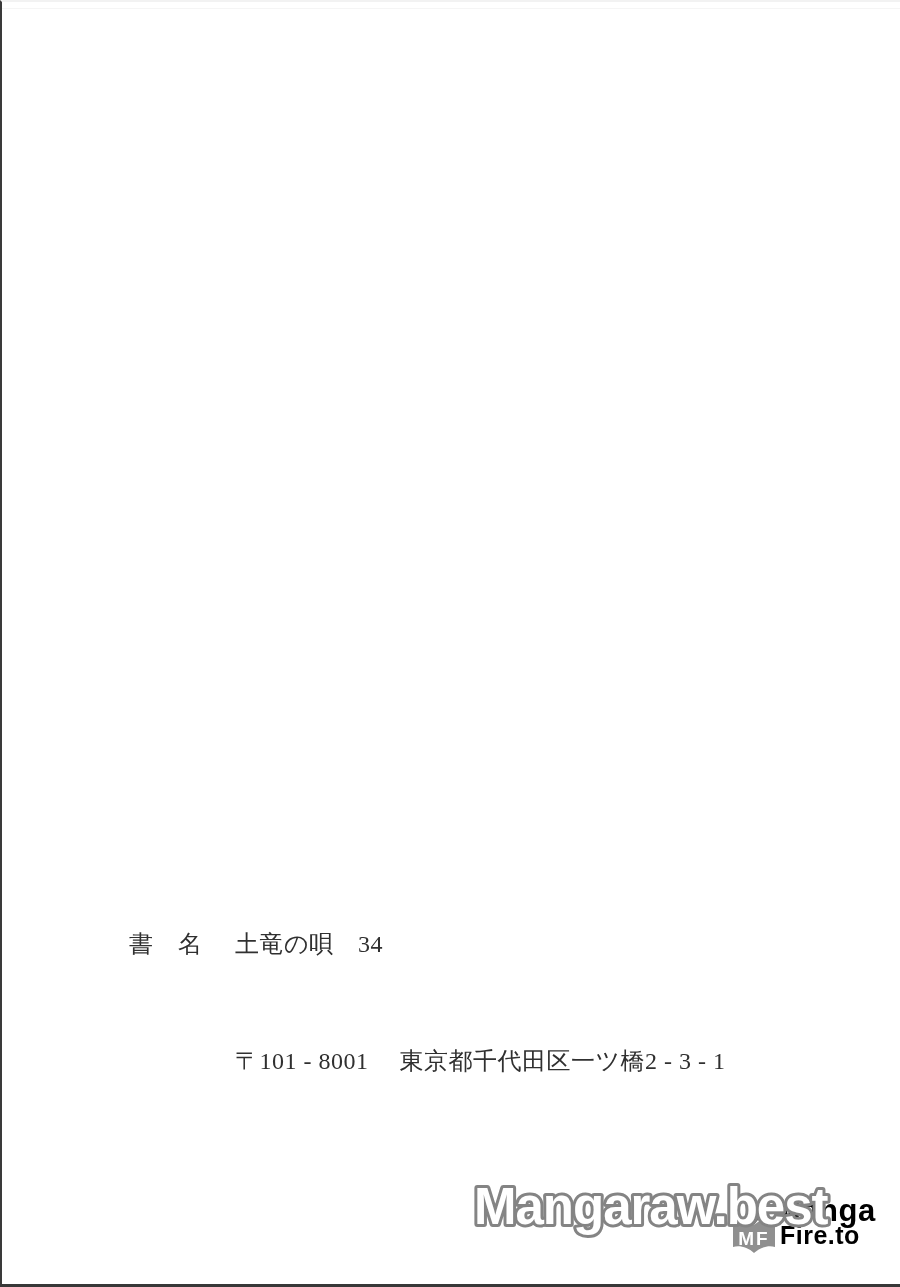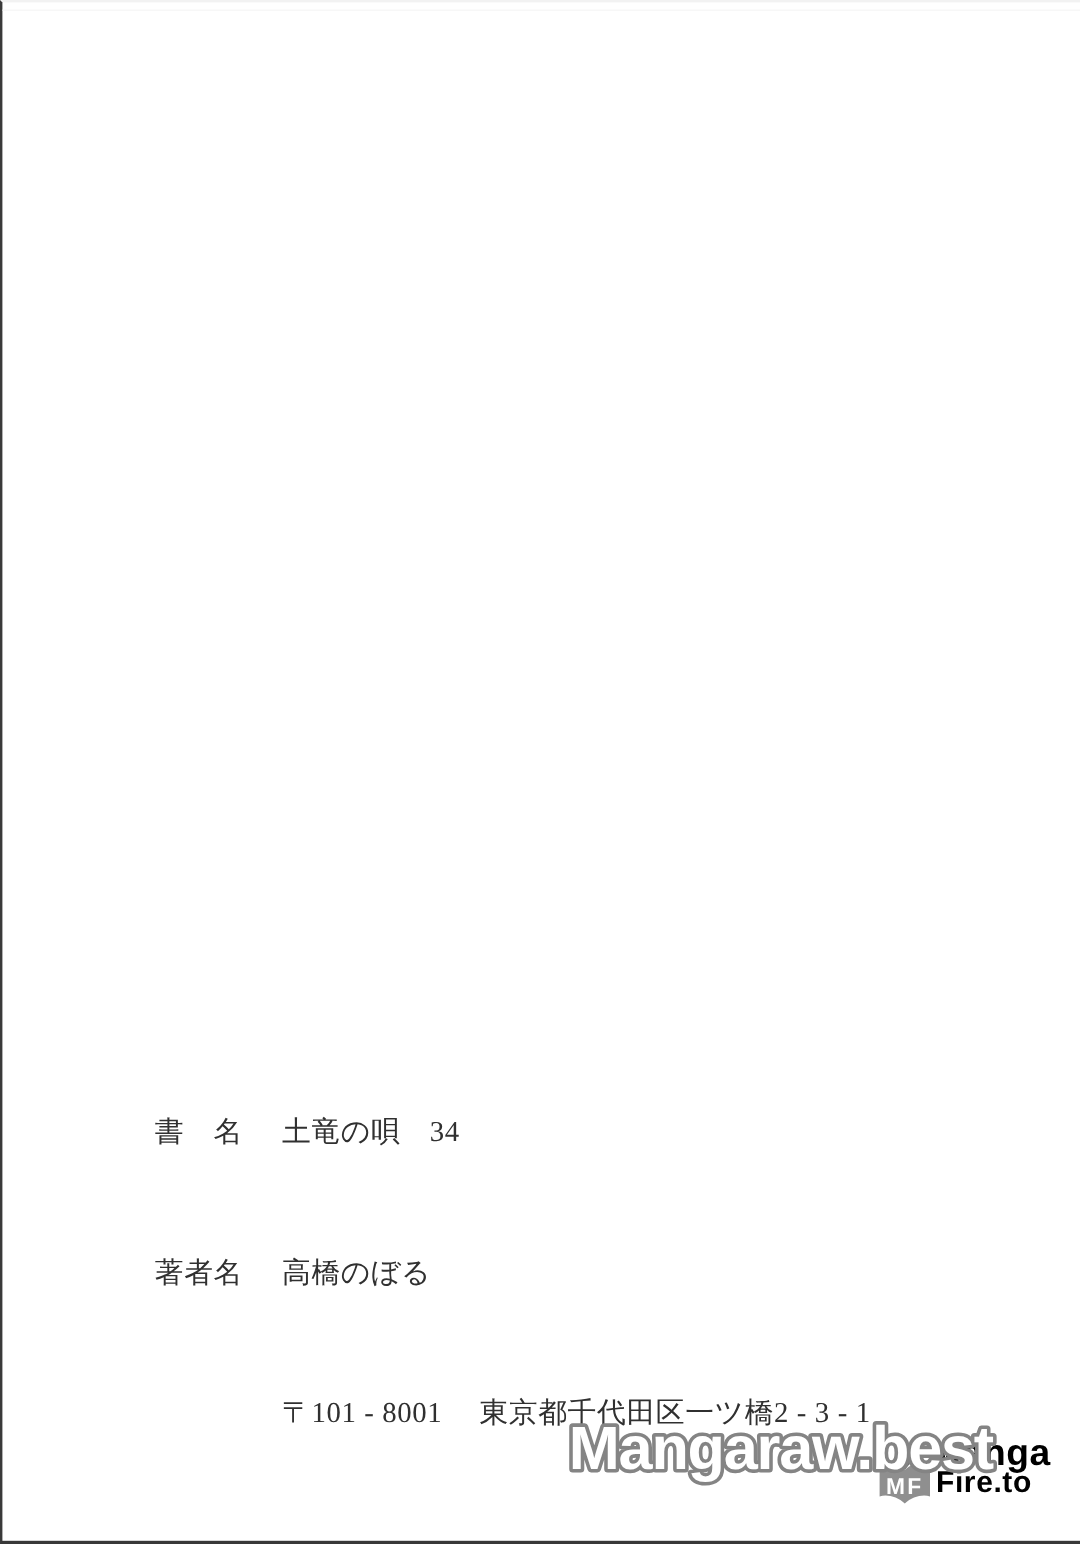--- a/index.html
+++ b/index.html
@@ -99,21 +99,20 @@
   }
 </style>
 </head>
 <body>
 
 <div class="page">
   <div class="top-faint-line"></div>
 
   <div class="colophon">
     <div class="row"><span class="label-w3">書　名</span><span>土竜の唄　34</span></div>
-    <div class="row"><span class="label-w3">著者名</span><span>高橋のぼる</span></div>
     <div class="row row-indent"><span>〒101 - 8001　 東京都千代田区一ツ橋2 - 3 - 1</span></div>
     
   </div>
 
   <div class="mangafire-logo">
     <span class="mangafire-word-top">Manga</span>
     <svg class="mf-icon" width="46" height="42" viewBox="0 0 46 42">
       <path d="M23 10 C17 4, 8 2, 2 4 L2 32 C8 30, 17 32, 23 38 C29 32, 38 30, 44 32 L44 4 C38 2, 29 4, 23 10 Z" fill="#8f8f8f"></path>
       <path d="M15 0 L31 0 L23 10 Z" fill="#6f6f6f"></path>
       <text x="23" y="30" text-anchor="middle" font-family="Liberation Sans, DejaVu Sans, sans-serif" font-size="19" font-weight="700" letter-spacing="2" fill="#ffffff">MF</text>

